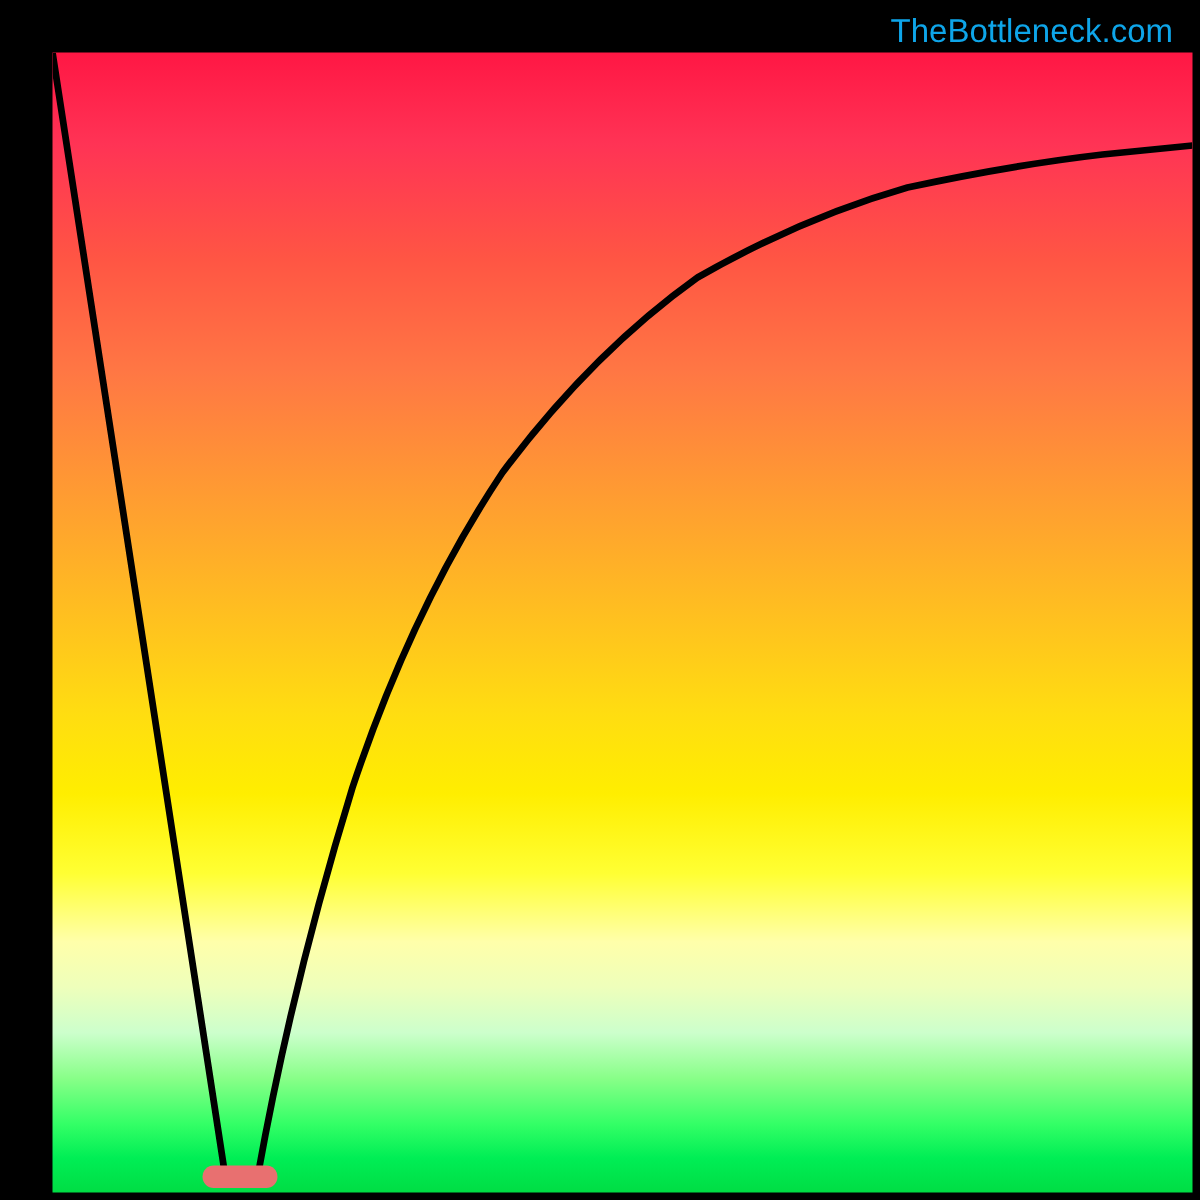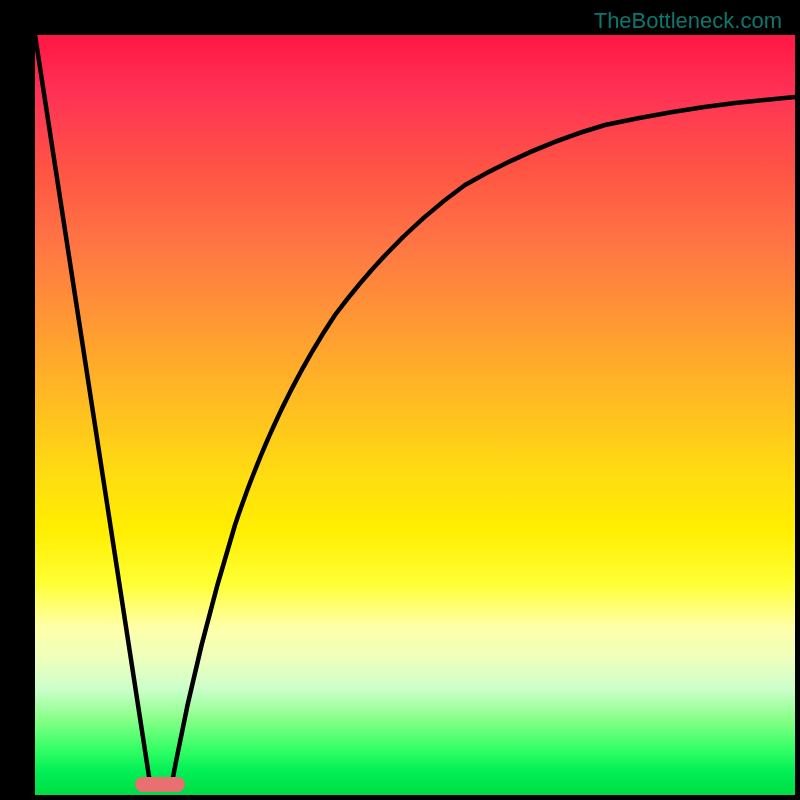--- a/index.html
+++ b/index.html
@@ -11,21 +11,21 @@
       width: 800px;
       height: 800px;
       background: #000;
       position: relative;
       font-family: Arial, sans-serif;
     }
     .watermark {
       position: absolute;
       top: 8px;
       right: 18px;
-      color: #0f766e;
+      color: #0ea5e9;
       font-size: 22px;
       z-index: 10;
       margin-left: 16px;
     }
     .chart-container {
       position: absolute;
       top: 35px;
       left: 35px;
       width: 760px;
       height: 760px;

